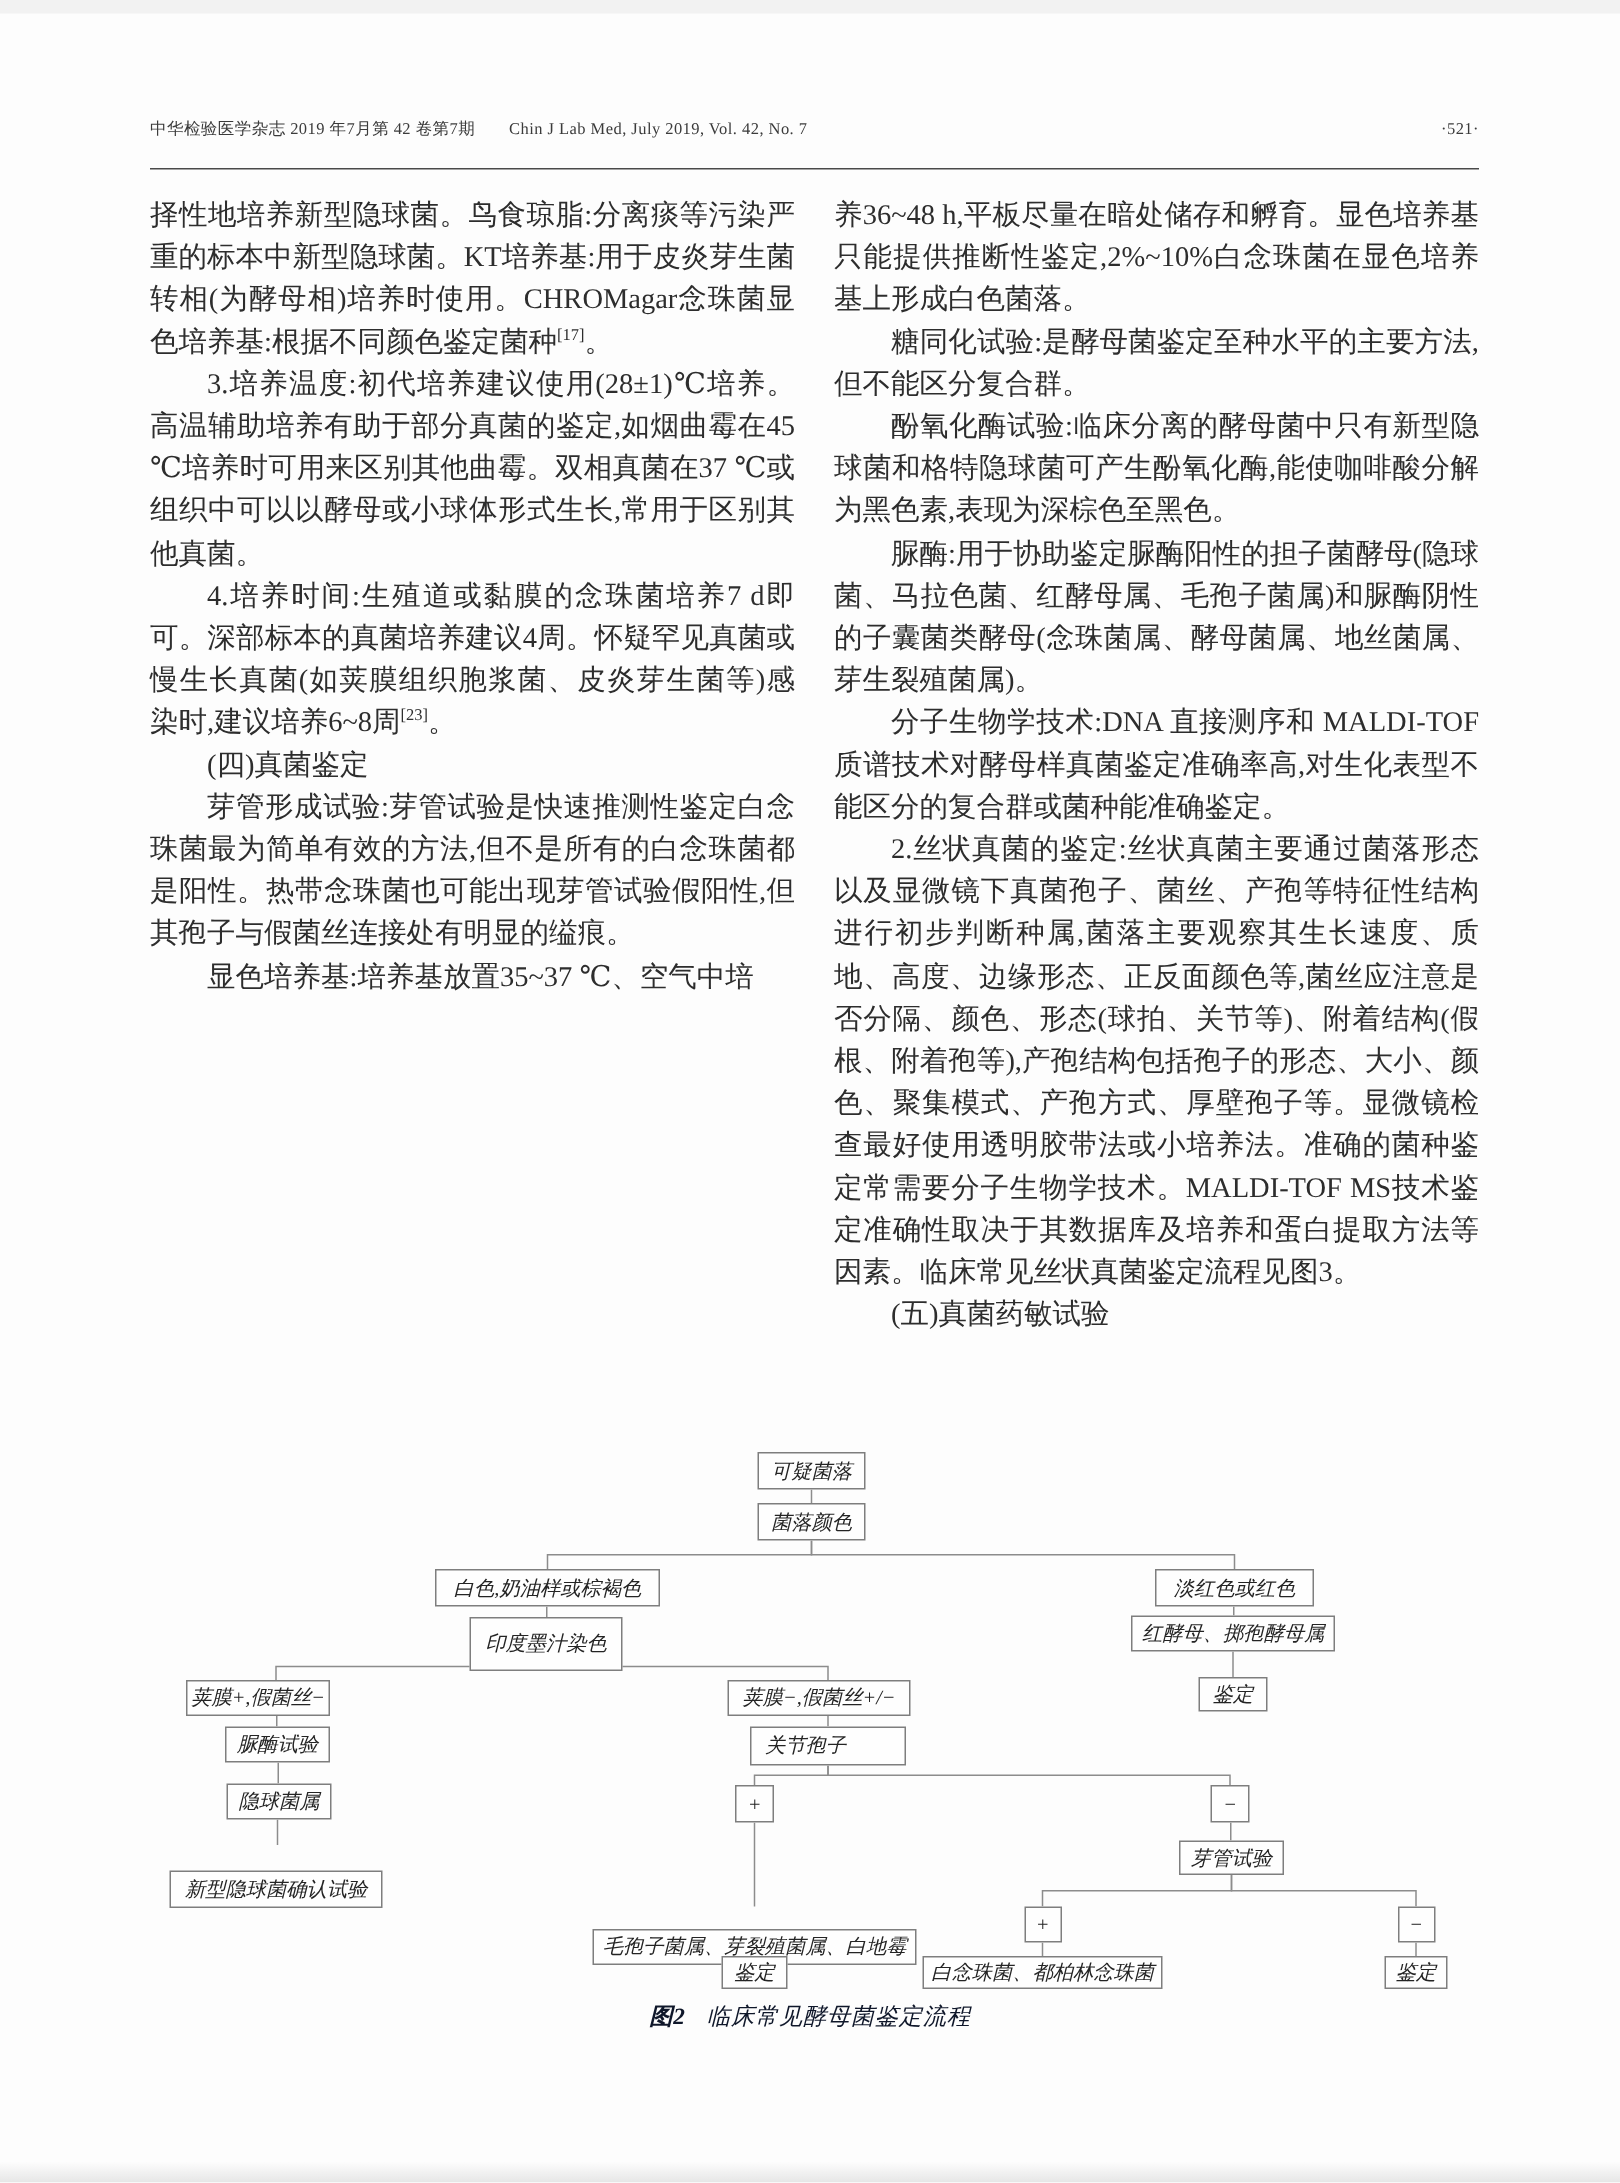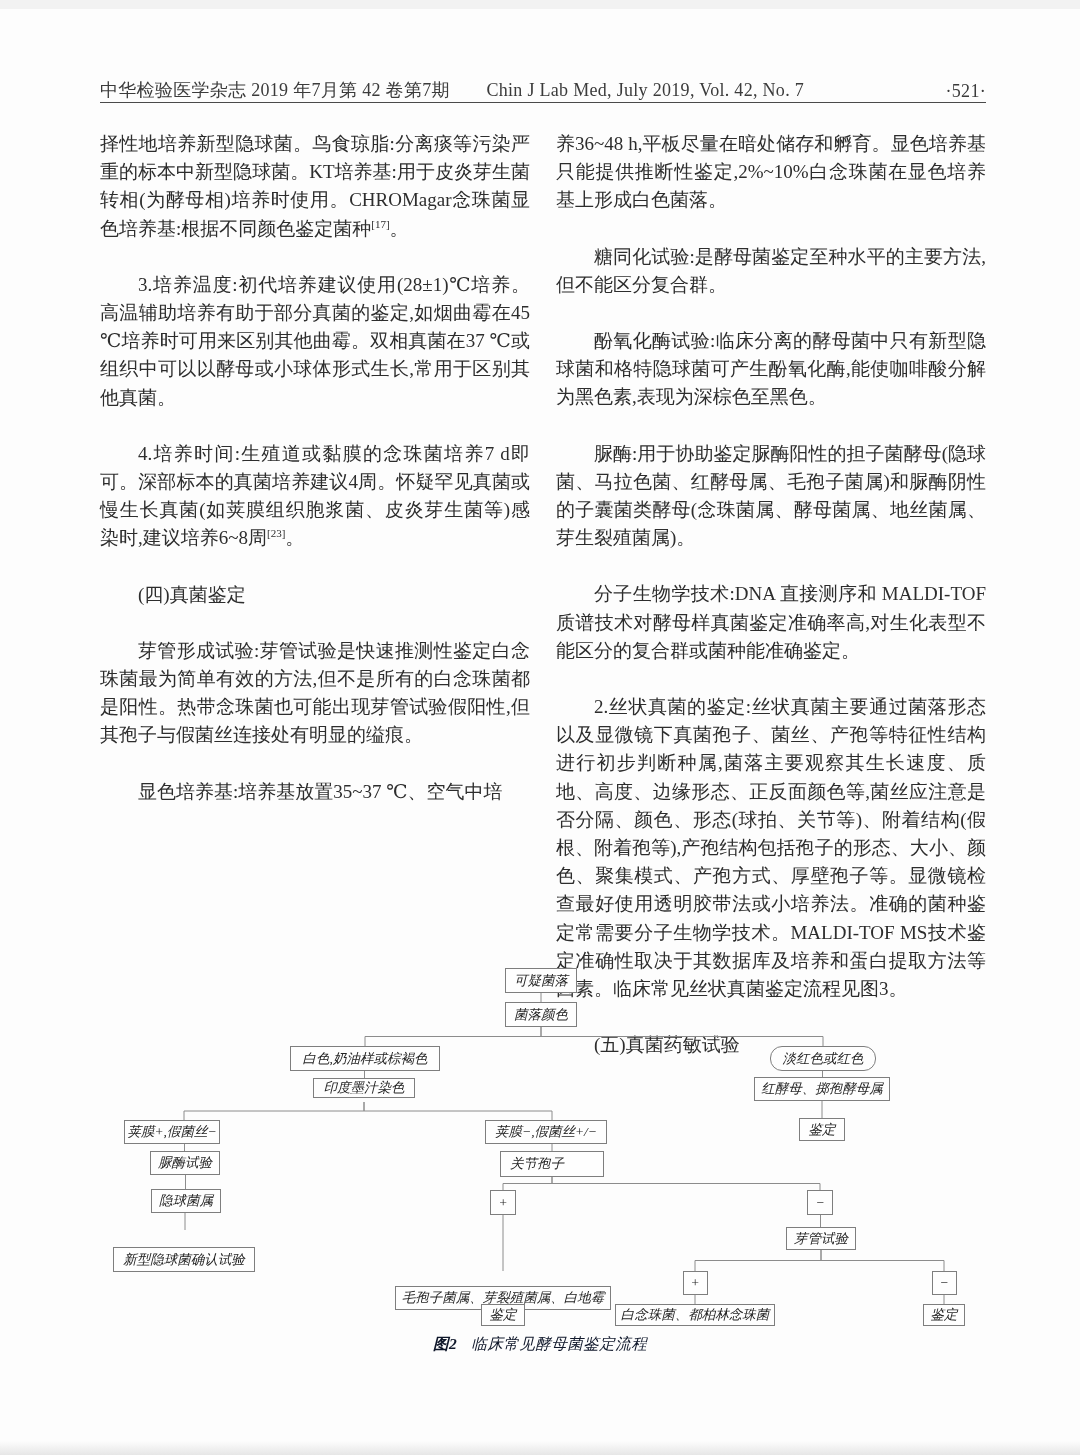--- a/index.html
+++ b/index.html
@@ -6,28 +6,28 @@
   body{
     width:1080px;height:1455px;position:relative;background:#ffffff;
     font-family:"Liberation Serif","DejaVu Serif",serif;color:#2d2d2d;
   }
   .page{position:absolute;inset:0;background:#fdfdfd;overflow:hidden;}
   .edge-top{position:absolute;top:0;left:0;right:0;height:9px;background:#f2f2f2;}
   .edge-bottom{position:absolute;bottom:0;left:0;right:0;height:14px;
     background:linear-gradient(#fdfdfd,#e6e6e6);}
   .header{
     position:absolute;left:100px;top:78px;width:886px;
-    display:flex;justify-content:space-between;align-items:flex-end;
-    font-size:18px;letter-spacing:.3px;color:#3b3b3b;
-    border-bottom:1.6px solid #4a4a4a;padding-bottom:0;
+    display:flex;justify-content:space-between;align-items:center;
+    font-size:11px;letter-spacing:.3px;color:#3b3b3b;
+    border-bottom:1.6px solid #4a4a4a;padding-bottom:19px;
   }
   .columns{position:absolute;left:100px;top:130px;width:886px;display:flex;gap:26px;}
   .col{width:430px;font-size:19px;line-height:28.2px;text-align:justify;}
   .col p{margin:0;}
-  .col p.indent{text-indent:2em;margin-top:28px;}
+  .col p.indent{text-indent:2em;}
   .col sup{font-size:11px;line-height:0;}
   .figure{position:absolute;left:80px;top:966px;width:920px;height:400px;font-style:italic;}
   .figure svg{position:absolute;left:0;top:0;}
   .flow-node{
     position:absolute;box-sizing:border-box;border:1px solid #7e7e7e;
     background:#fefefe;display:flex;align-items:center;justify-content:center;
     font-size:13.5px;white-space:nowrap;color:#242424;
   }
   .flow-node.align-left{justify-content:flex-start;padding-left:9px;}
   .caption{
@@ -88,22 +88,22 @@
         <polyline points="741,284 741,294.5 615,294.5 615,305" fill="none" stroke="#8c8c8c" stroke-width="1"></polyline>
         <polyline points="741,284 741,294.5 864,294.5 864,305" fill="none" stroke="#8c8c8c" stroke-width="1"></polyline>
         <polyline points="423,329 423,338" fill="none" stroke="#8c8c8c" stroke-width="1"></polyline>
         <polyline points="615,329 615,338" fill="none" stroke="#8c8c8c" stroke-width="1"></polyline>
         <polyline points="864,329 864,338" fill="none" stroke="#8c8c8c" stroke-width="1"></polyline>
       </svg>
     <div id="flow-nodes">
         <div class="flow-node" style="left: 425px; top: 2px; width: 72px; height: 25px;">可疑菌落</div>
         <div class="flow-node" style="left: 425px; top: 36px; width: 72px; height: 25px;">菌落颜色</div>
         <div class="flow-node" style="left: 210px; top: 80px; width: 150px; height: 25px;">白色,奶油样或棕褐色</div>
-        <div class="flow-node" style="left: 690px; top: 80px; width: 106px; height: 25px; border-radius: 12px;">淡红色或红色</div>
-        <div class="flow-node" style="left: 233px; top: 112px; width: 102px; height: 20px;">印度墨汁染色</div>
+        <div class="flow-node" style="left: 690px; top: 80px; width: 106px; height: 25px;">淡红色或红色</div>
+        <div class="flow-node" style="left: 233px; top: 112px; width: 102px; height: 36px;">印度墨汁染色</div>
         <div class="flow-node" style="left: 674px; top: 111px; width: 136px; height: 24px;">红酵母、掷孢酵母属</div>
         <div class="flow-node" style="left: 44px; top: 154px; width: 96px; height: 24px;">荚膜+,假菌丝−</div>
         <div class="flow-node" style="left: 405px; top: 154px; width: 122px; height: 24px;">荚膜−,假菌丝+/−</div>
         <div class="flow-node" style="left: 719px; top: 152px; width: 46px; height: 23px;">鉴定</div>
         <div class="flow-node" style="left: 70px; top: 185px; width: 70px; height: 24px;">脲酶试验</div>
         <div class="flow-node align-left" style="left: 420px; top: 185px; width: 104px; height: 26px;">关节孢子</div>
         <div class="flow-node" style="left: 71px; top: 223px; width: 70px; height: 24px;">隐球菌属</div>
         <div class="flow-node" style="left: 410px; top: 224px; width: 26px; height: 25px;">+</div>
         <div class="flow-node" style="left: 727px; top: 224px; width: 26px; height: 25px;">−</div>
         <div class="flow-node" style="left: 33px; top: 264px; width: 142px; height: 25px; margin-top: 17px;">新型隐球菌确认试验</div>

